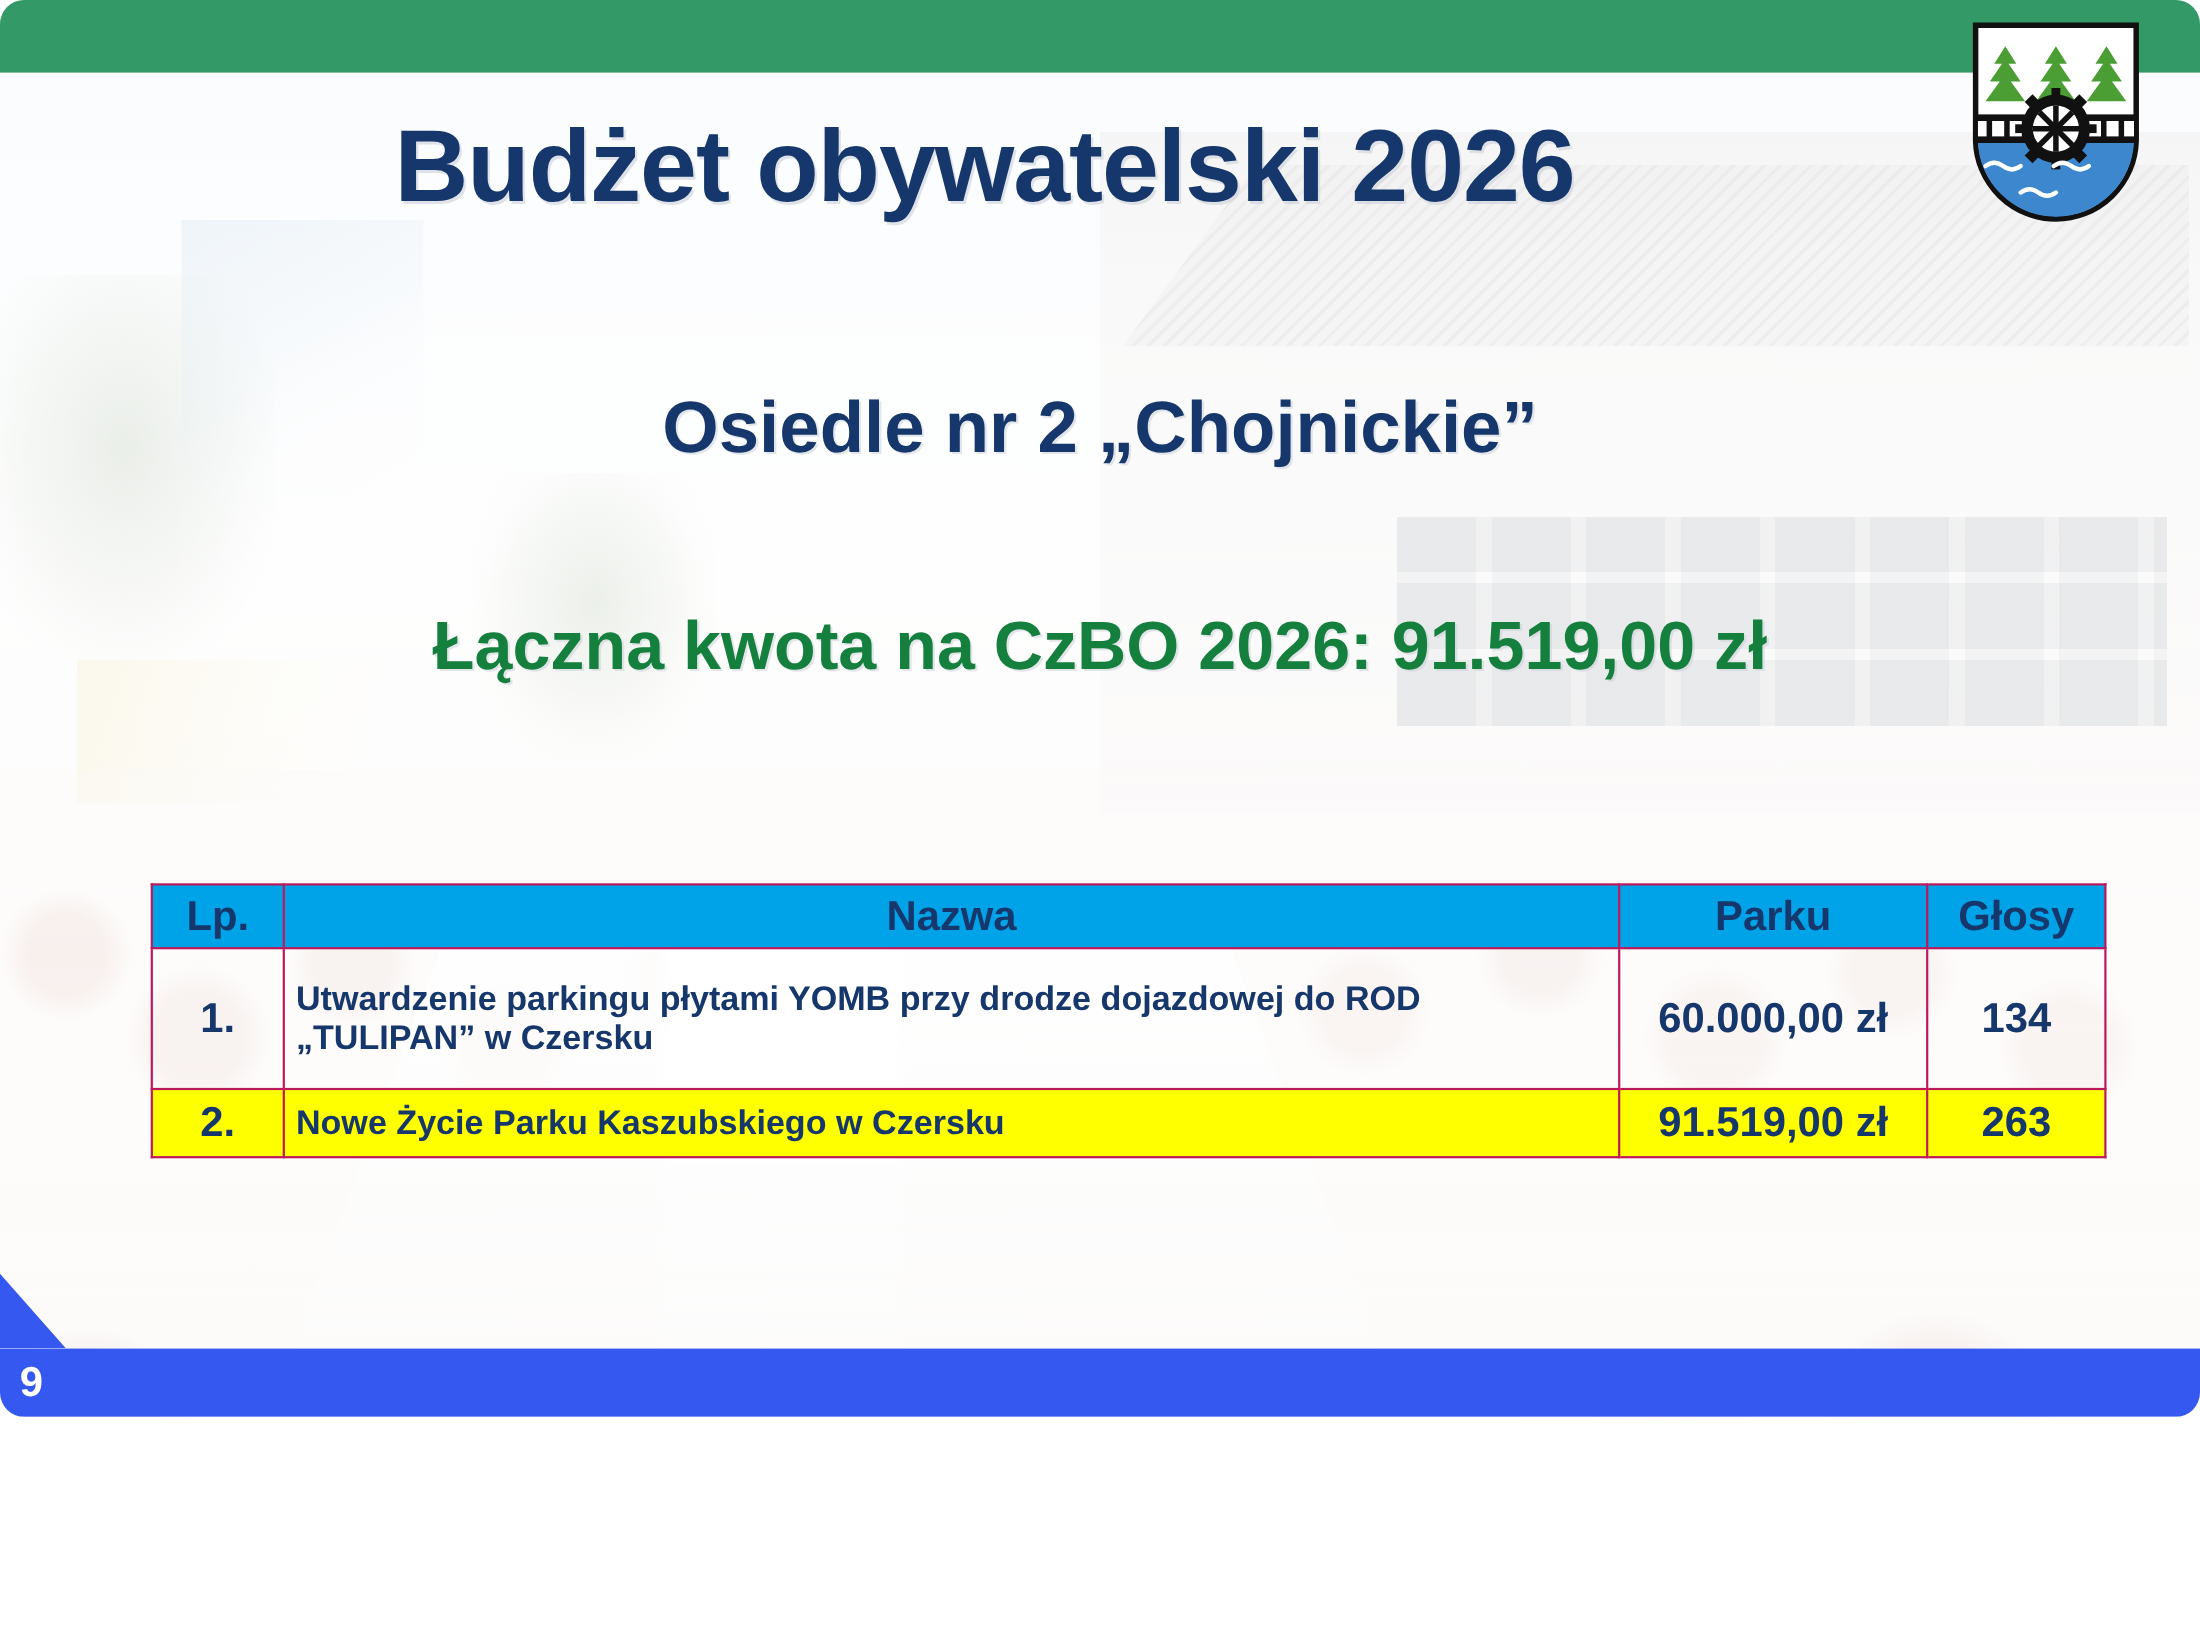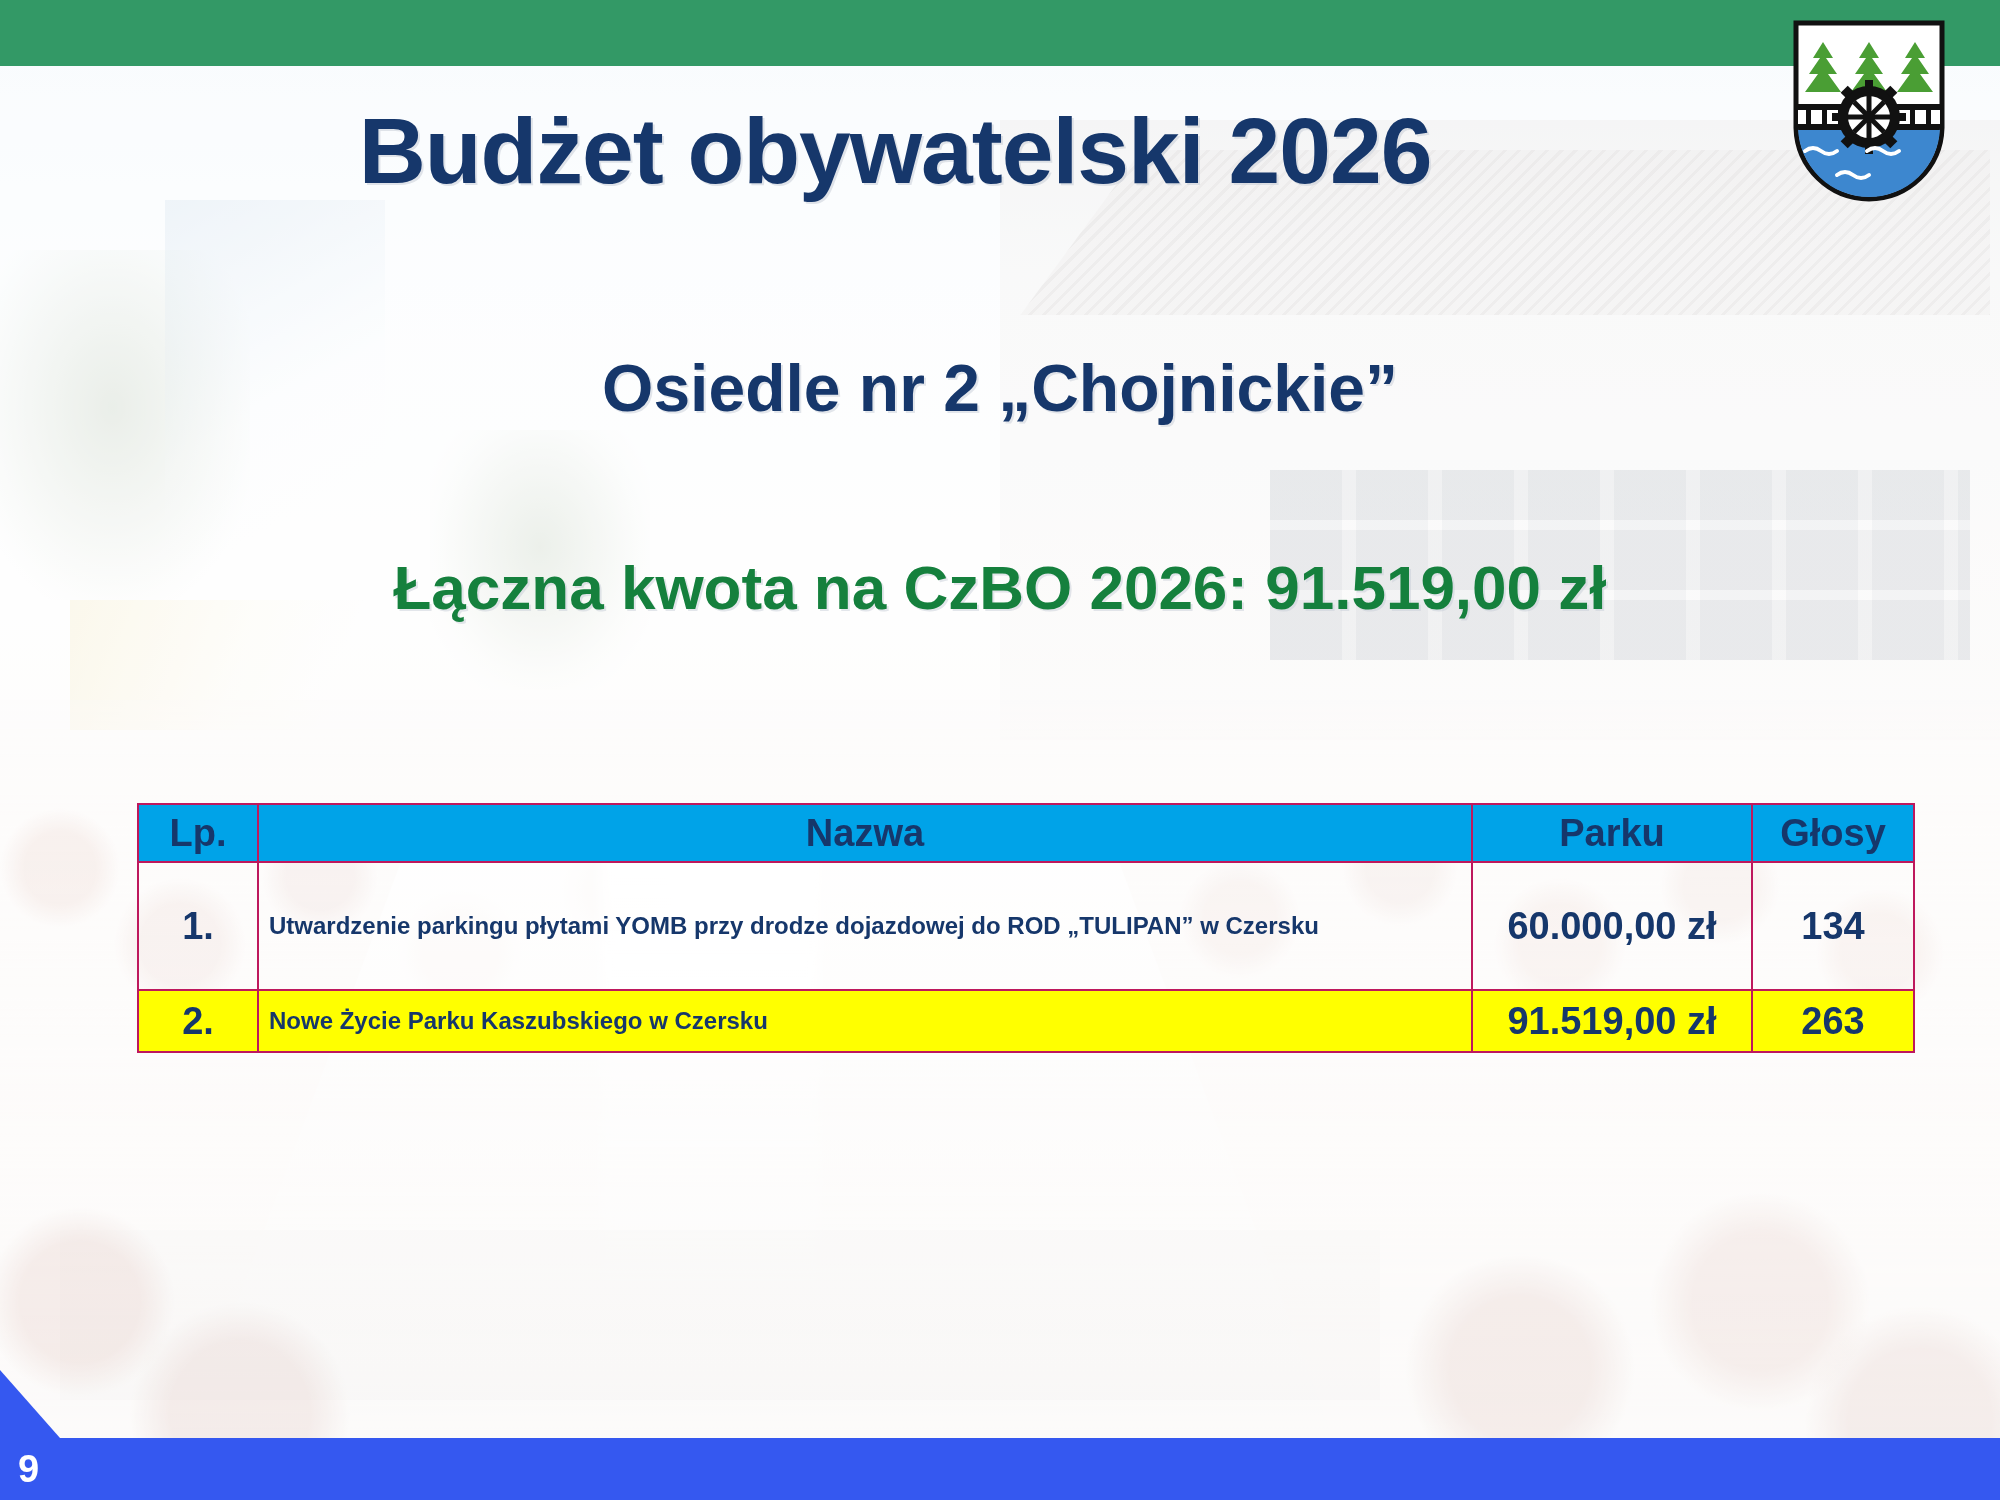--- a/index.html
+++ b/index.html
@@ -5,23 +5,24 @@
   * { box-sizing: border-box; margin: 0; padding: 0; }
   html, body {
     width: 2000px; height: 1500px;
     font-family: "Liberation Sans", sans-serif;
     overflow: hidden;
     background: #ffffff;
   }
 
   .slide {
     position: relative;
-    width: 2000px; height: 1500px;
+    width: 2000px; height: 1288px;
     background: #ffffff;
     overflow: hidden;
+    border-radius: 22px;
   }
 
   
   .photo-layer {
     position: absolute;
     left: 0; top: 0; right: 0; bottom: 0;
     overflow: hidden;
     z-index: 0;
   }
   .photo-base {
@@ -223,21 +224,21 @@
   .col-cost { width: 280px; }
   .col-vote { width: 162px; }
 
   .row-plain td { background: transparent; }
   .row-highlight td { background: #ffff00; }
 
   .cell-lp {
     text-align: center; font-size: 38px; vertical-align: middle;
   }
   .cell-name {
-    text-align: left; font-size: 24px; line-height: 1.16;
+    text-align: left; font-size: 31px; line-height: 1.16;
     vertical-align: middle; padding-left: 18px; padding-right: 8px;
   }
   .cell-cost {
     text-align: center; font-size: 38px; vertical-align: middle; padding-right: 20px;
     white-space: nowrap;
   }
   .cell-votes {
     text-align: center; font-size: 38px; vertical-align: middle;
   }
   .row-plain .cell-name { padding-top: 12px; padding-bottom: 12px; }

